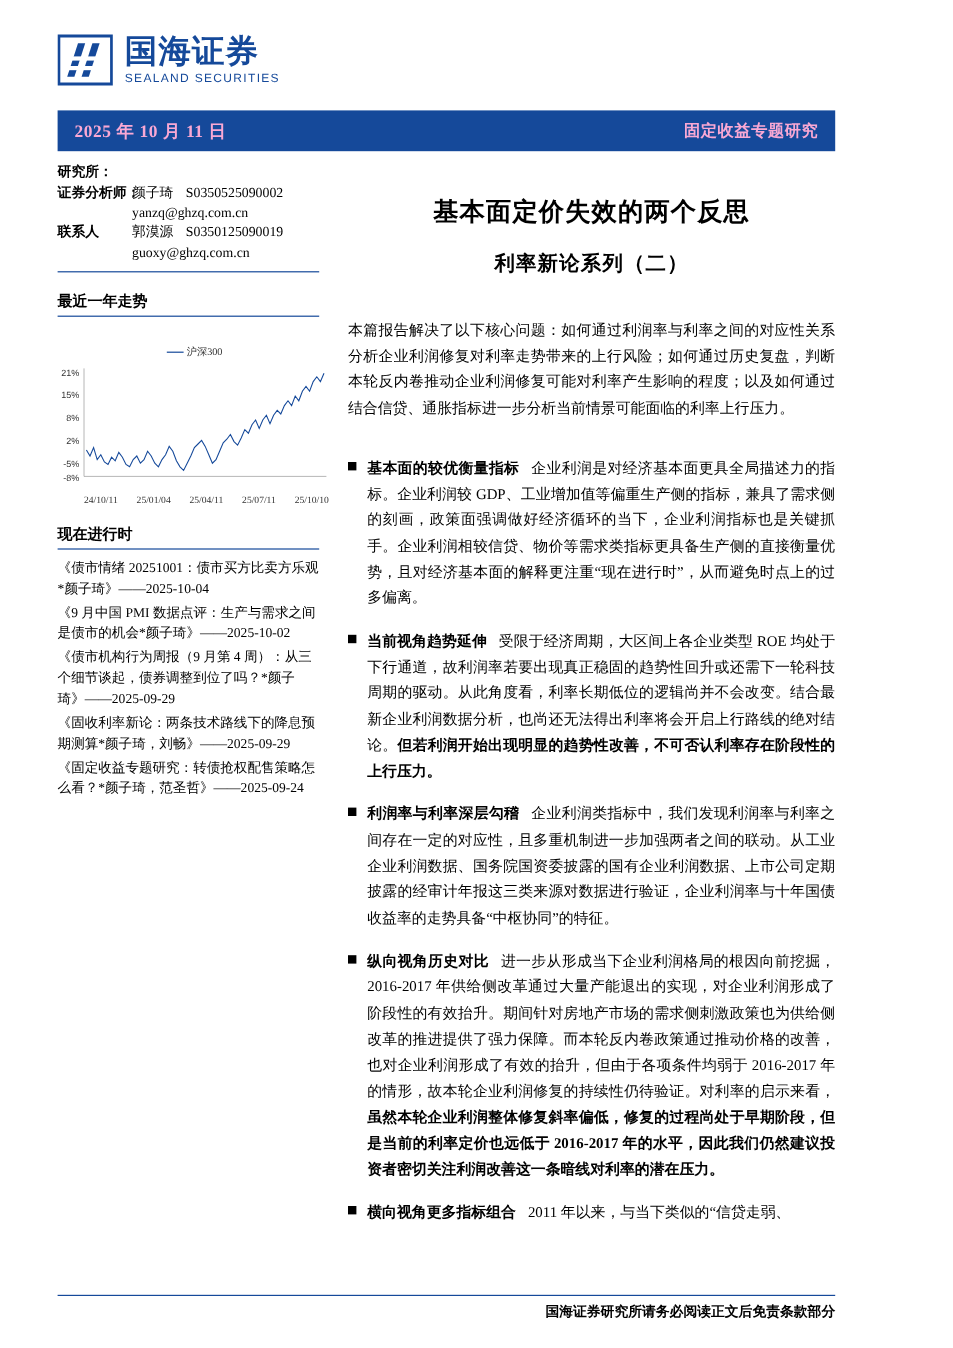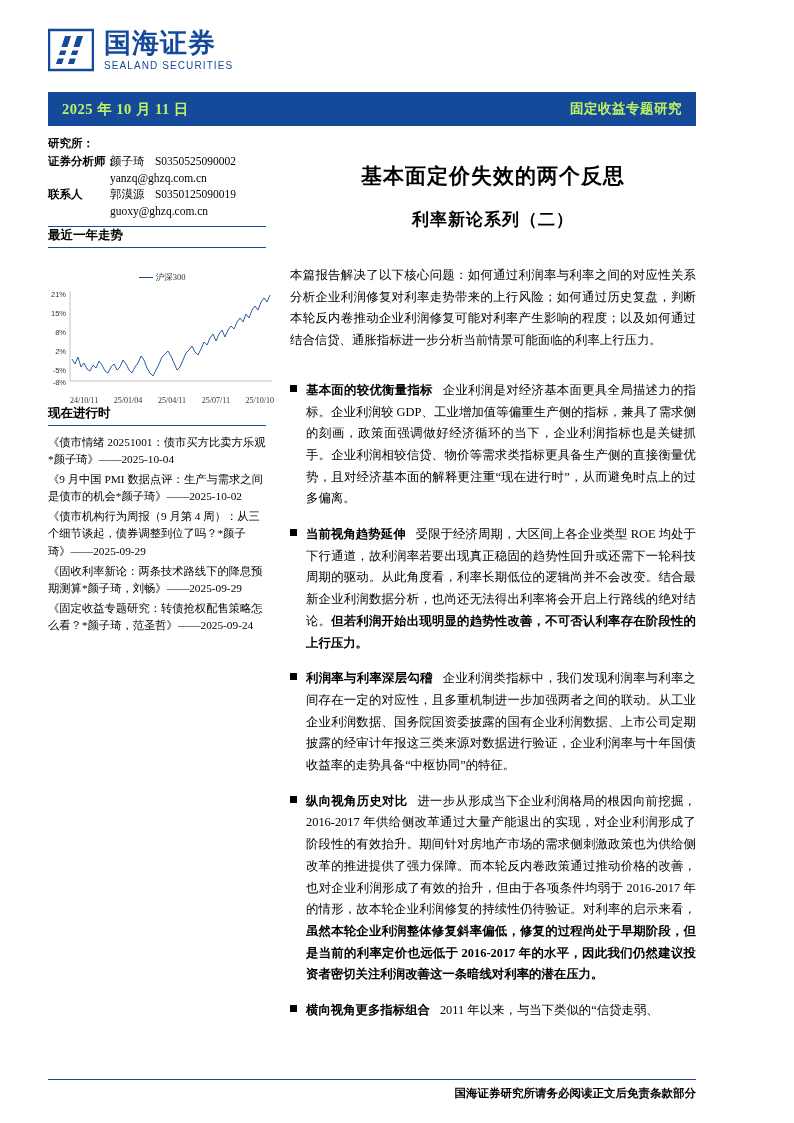--- a/index.html
+++ b/index.html
@@ -55,21 +55,21 @@
     color: #15499a;
     letter-spacing: 1.1px;
     margin-top: 2px;
   }
 
   
   .titlebar {
     margin-top: 14px;
     height: 34px;
     background: #15499a;
-    color: #bef264;
+    color: #f9a8d4;
     display: flex;
     align-items: center;
     justify-content: space-between;
     padding: 0 14px;
     box-sizing: border-box;
   }
   .titlebar .date {
     font-size: 14.5px;
     font-weight: bold;
     letter-spacing: 0.5px;
@@ -127,20 +127,21 @@
     min-width: 42px;
   }
   .meta-mail {
     display: block;
     padding-left: 0;
   }
 
   .section-head {
     font-size: 12.5px;
     font-weight: bold;
+    margin-top: 16px;
     padding-bottom: 3px;
     border-bottom: 1px solid #15499a;
   }
 
   
   .chart-wrap {
     margin-top: 24px;
     width: 228px;
   }
   .chart-legend {

